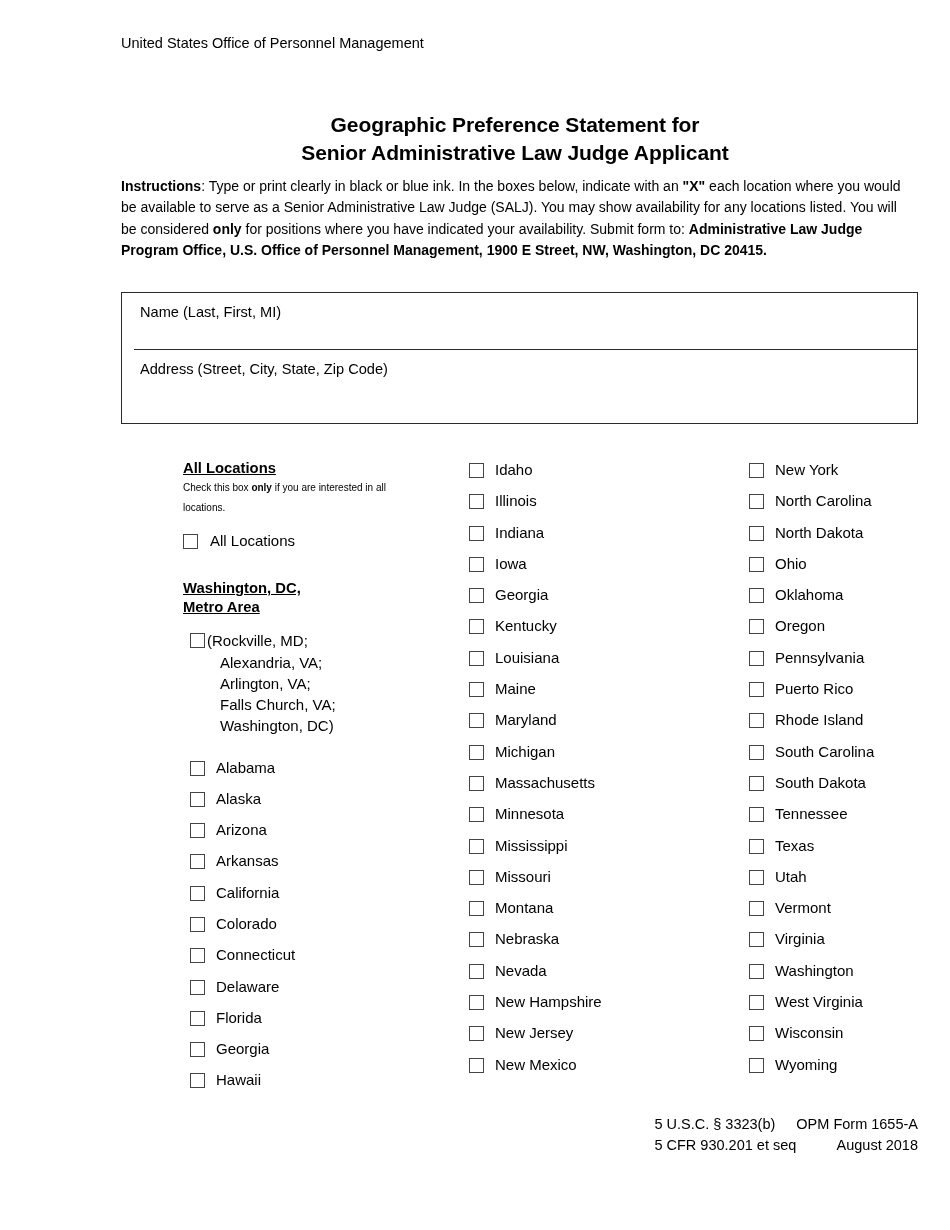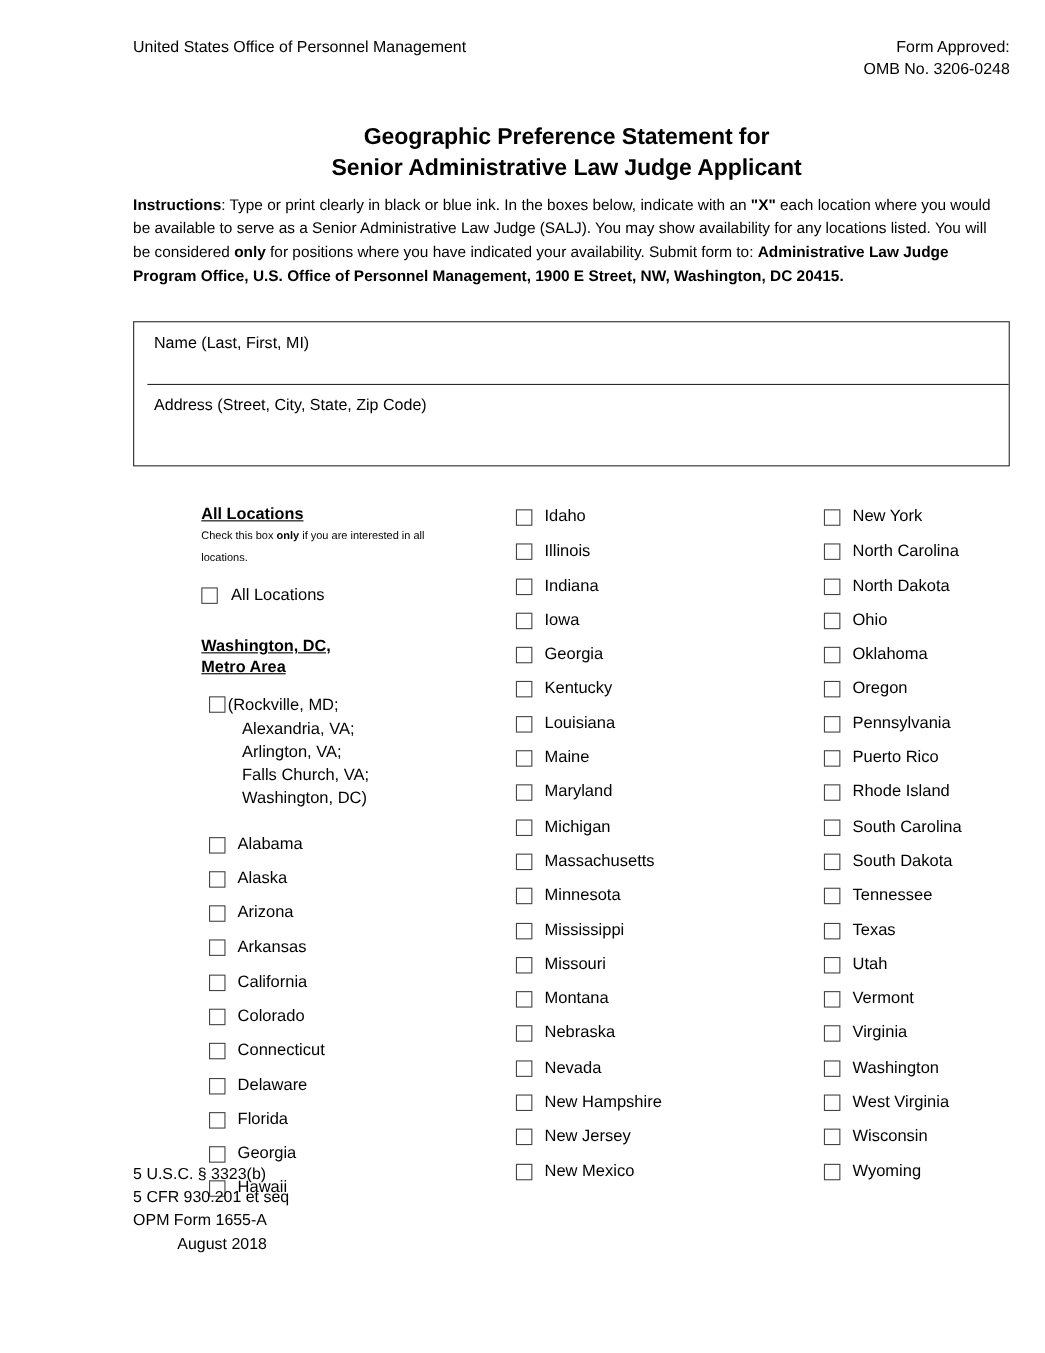--- a/index.html
+++ b/index.html
@@ -159,50 +159,45 @@
   .metro-lines .ind.sub { padding-left: 13px; }
 
   
   .state-list { position: relative; }
   .col1 .state-list .cb { margin-left: 7px; }
 
   
   .footer {
     position: absolute;
     left: 81px;
-    top: 1058px;
+    top: 1114px;
     width: 797px;
     display: flex;
     justify-content: flex-end;
     align-items: flex-start;
-    flex-direction: column;
   }
   .footer-left {
     font-size: 14.5px;
     line-height: 21px;
     white-space: nowrap;
   }
   .footer-right {
     font-size: 14.5px;
     line-height: 21px;
     text-align: right;
     white-space: nowrap;
   }
 </style>
 </head>
 <body>
 
 <div class="page">
 
   <div class="header">
     <div class="header-left">United States Office of Personnel Management</div>
-    <div class="header-right">
-      <div>Form Approved:</div>
-      <div>OMB No. 3206-0248</div>
-    </div>
   </div>
 
   <div class="title">
     <div>Geographic Preference Statement for</div>
     <div>Senior Administrative Law Judge Applicant</div>
   </div>
 
   <div class="instructions">
     <b>Instructions</b><span>: Type or print clearly in black or blue ink. In the boxes below, indicate with an </span><b>"X"</b><span> each location where you would be available to serve as a Senior Administrative Law Judge (SALJ). You may show availability for any locations listed. You will be considered </span><b>only</b><span> for positions where you have indicated your availability. Submit form to: </span><b>Administrative Law Judge Program Office, U.S. Office of Personnel Management, 1900 E Street, NW, Washington, DC 20415.</b>
   </div>

